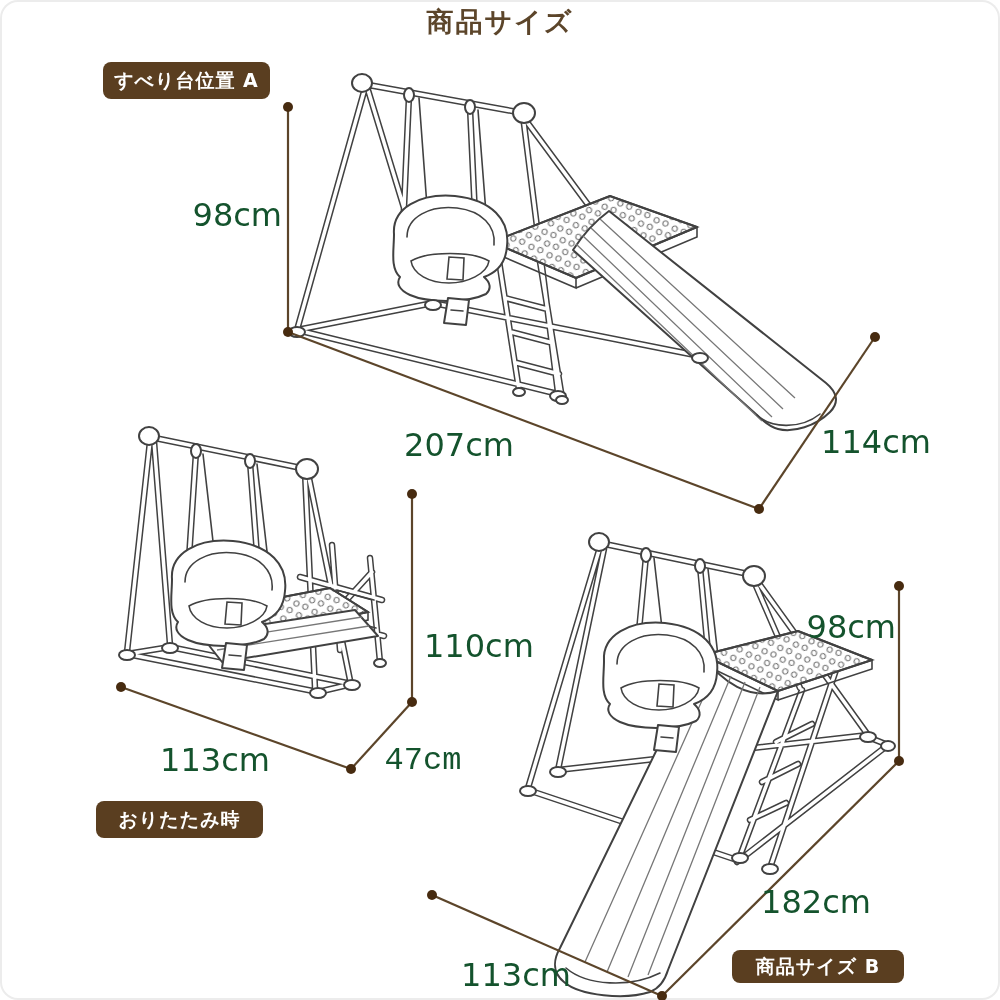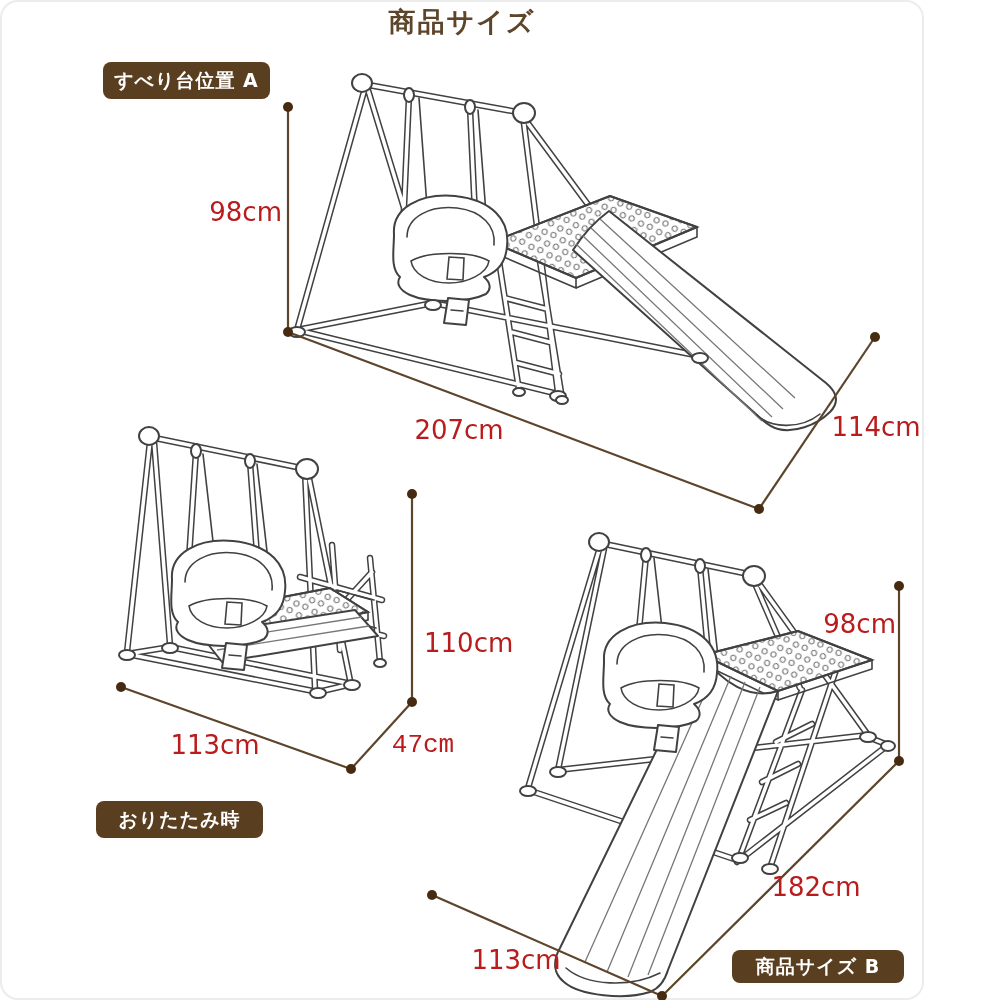--- a/index.html
+++ b/index.html
@@ -1,33 +1,33 @@
 <!DOCTYPE html>
 <html><head>
 <meta charset="utf-8">
 <style>
   html,body{margin:0;padding:0;background:#fff;}
   .stage{
-    position:relative;width:924px;height:1000px;background:#fff;
+    position:relative;width:1000px;height:1000px;background:#fff;
     border-radius:18px;box-shadow:0 0 0 2px #ececec inset;overflow:hidden;
     font-family:"DejaVu Sans","Liberation Sans",sans-serif;
   }
   .title{
     position:absolute;left:50%;top:4px;transform:translateX(-50%);
     font-size:27px;font-weight:bold;color:#5c452a;letter-spacing:2px;white-space:nowrap;
   }
   .badge{
     position:absolute;background:#5a3e20;color:#fff;border-radius:8px;
     display:flex;align-items:center;justify-content:center;
     font-size:19px;font-weight:bold;letter-spacing:1px;white-space:nowrap;
   }
   .dim{
-    position:absolute;color:#b91c1c;font-size:26px;line-height:1.05;white-space:nowrap;
-  }
-  .c{transform:translateX(-50%);}
+    position:absolute;color:#14532d;font-size:32px;line-height:1.05;white-space:nowrap;
+  }
+  .c{transform:translateX(-50%);margin-top:12px;}
   .r{text-align:right;}
   svg{position:absolute;left:0;top:0;}
   .po{stroke:#414141;stroke-width:6.5;fill:none;stroke-linecap:round;stroke-linejoin:round;}
   .pi{stroke:#ffffff;stroke-width:3.5;fill:none;stroke-linecap:round;stroke-linejoin:round;}
   .thin{stroke:#414141;stroke-width:1.6;fill:none;stroke-linecap:round;}
   .shape{fill:#ffffff;stroke:#414141;stroke-width:2;stroke-linejoin:round;}
   .stripe{stroke:#777;stroke-width:1.3;fill:none;}
   .blob{fill:#ffffff;stroke:#414141;stroke-width:2;}
   .dimline{stroke:#5c452a;stroke-width:2.2;fill:none;}
   .dimdot{fill:#472b10;}

